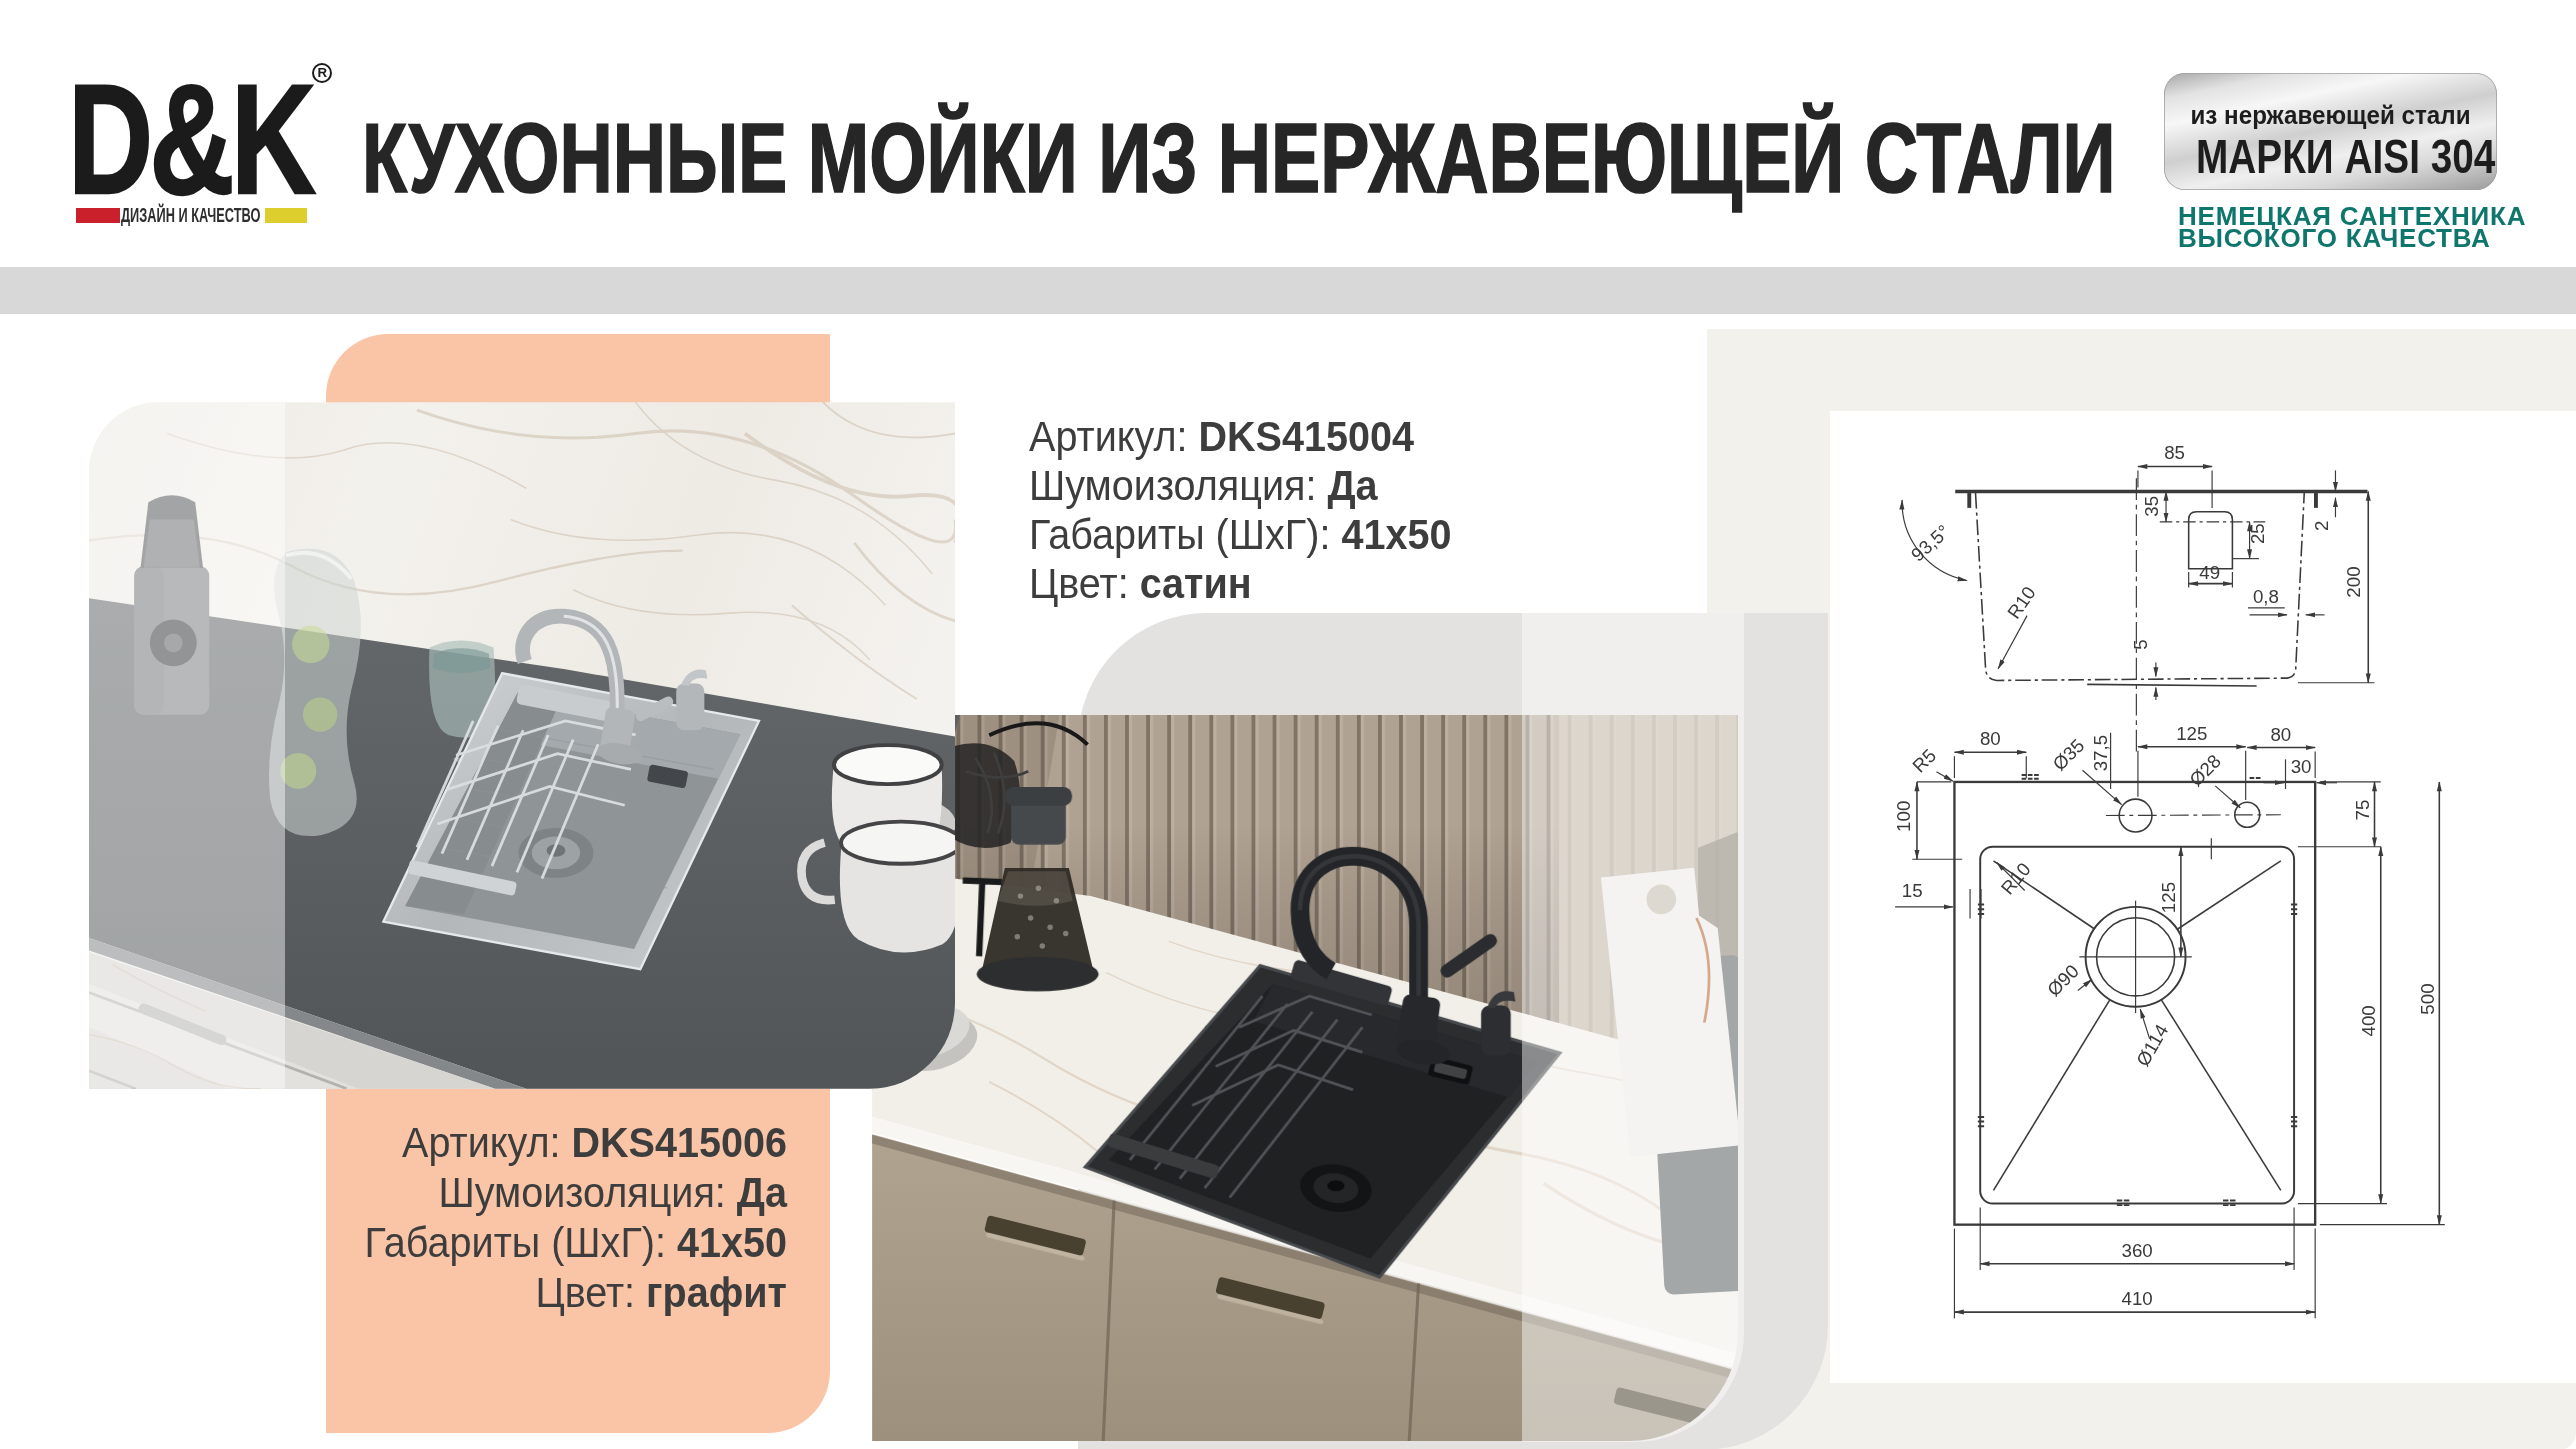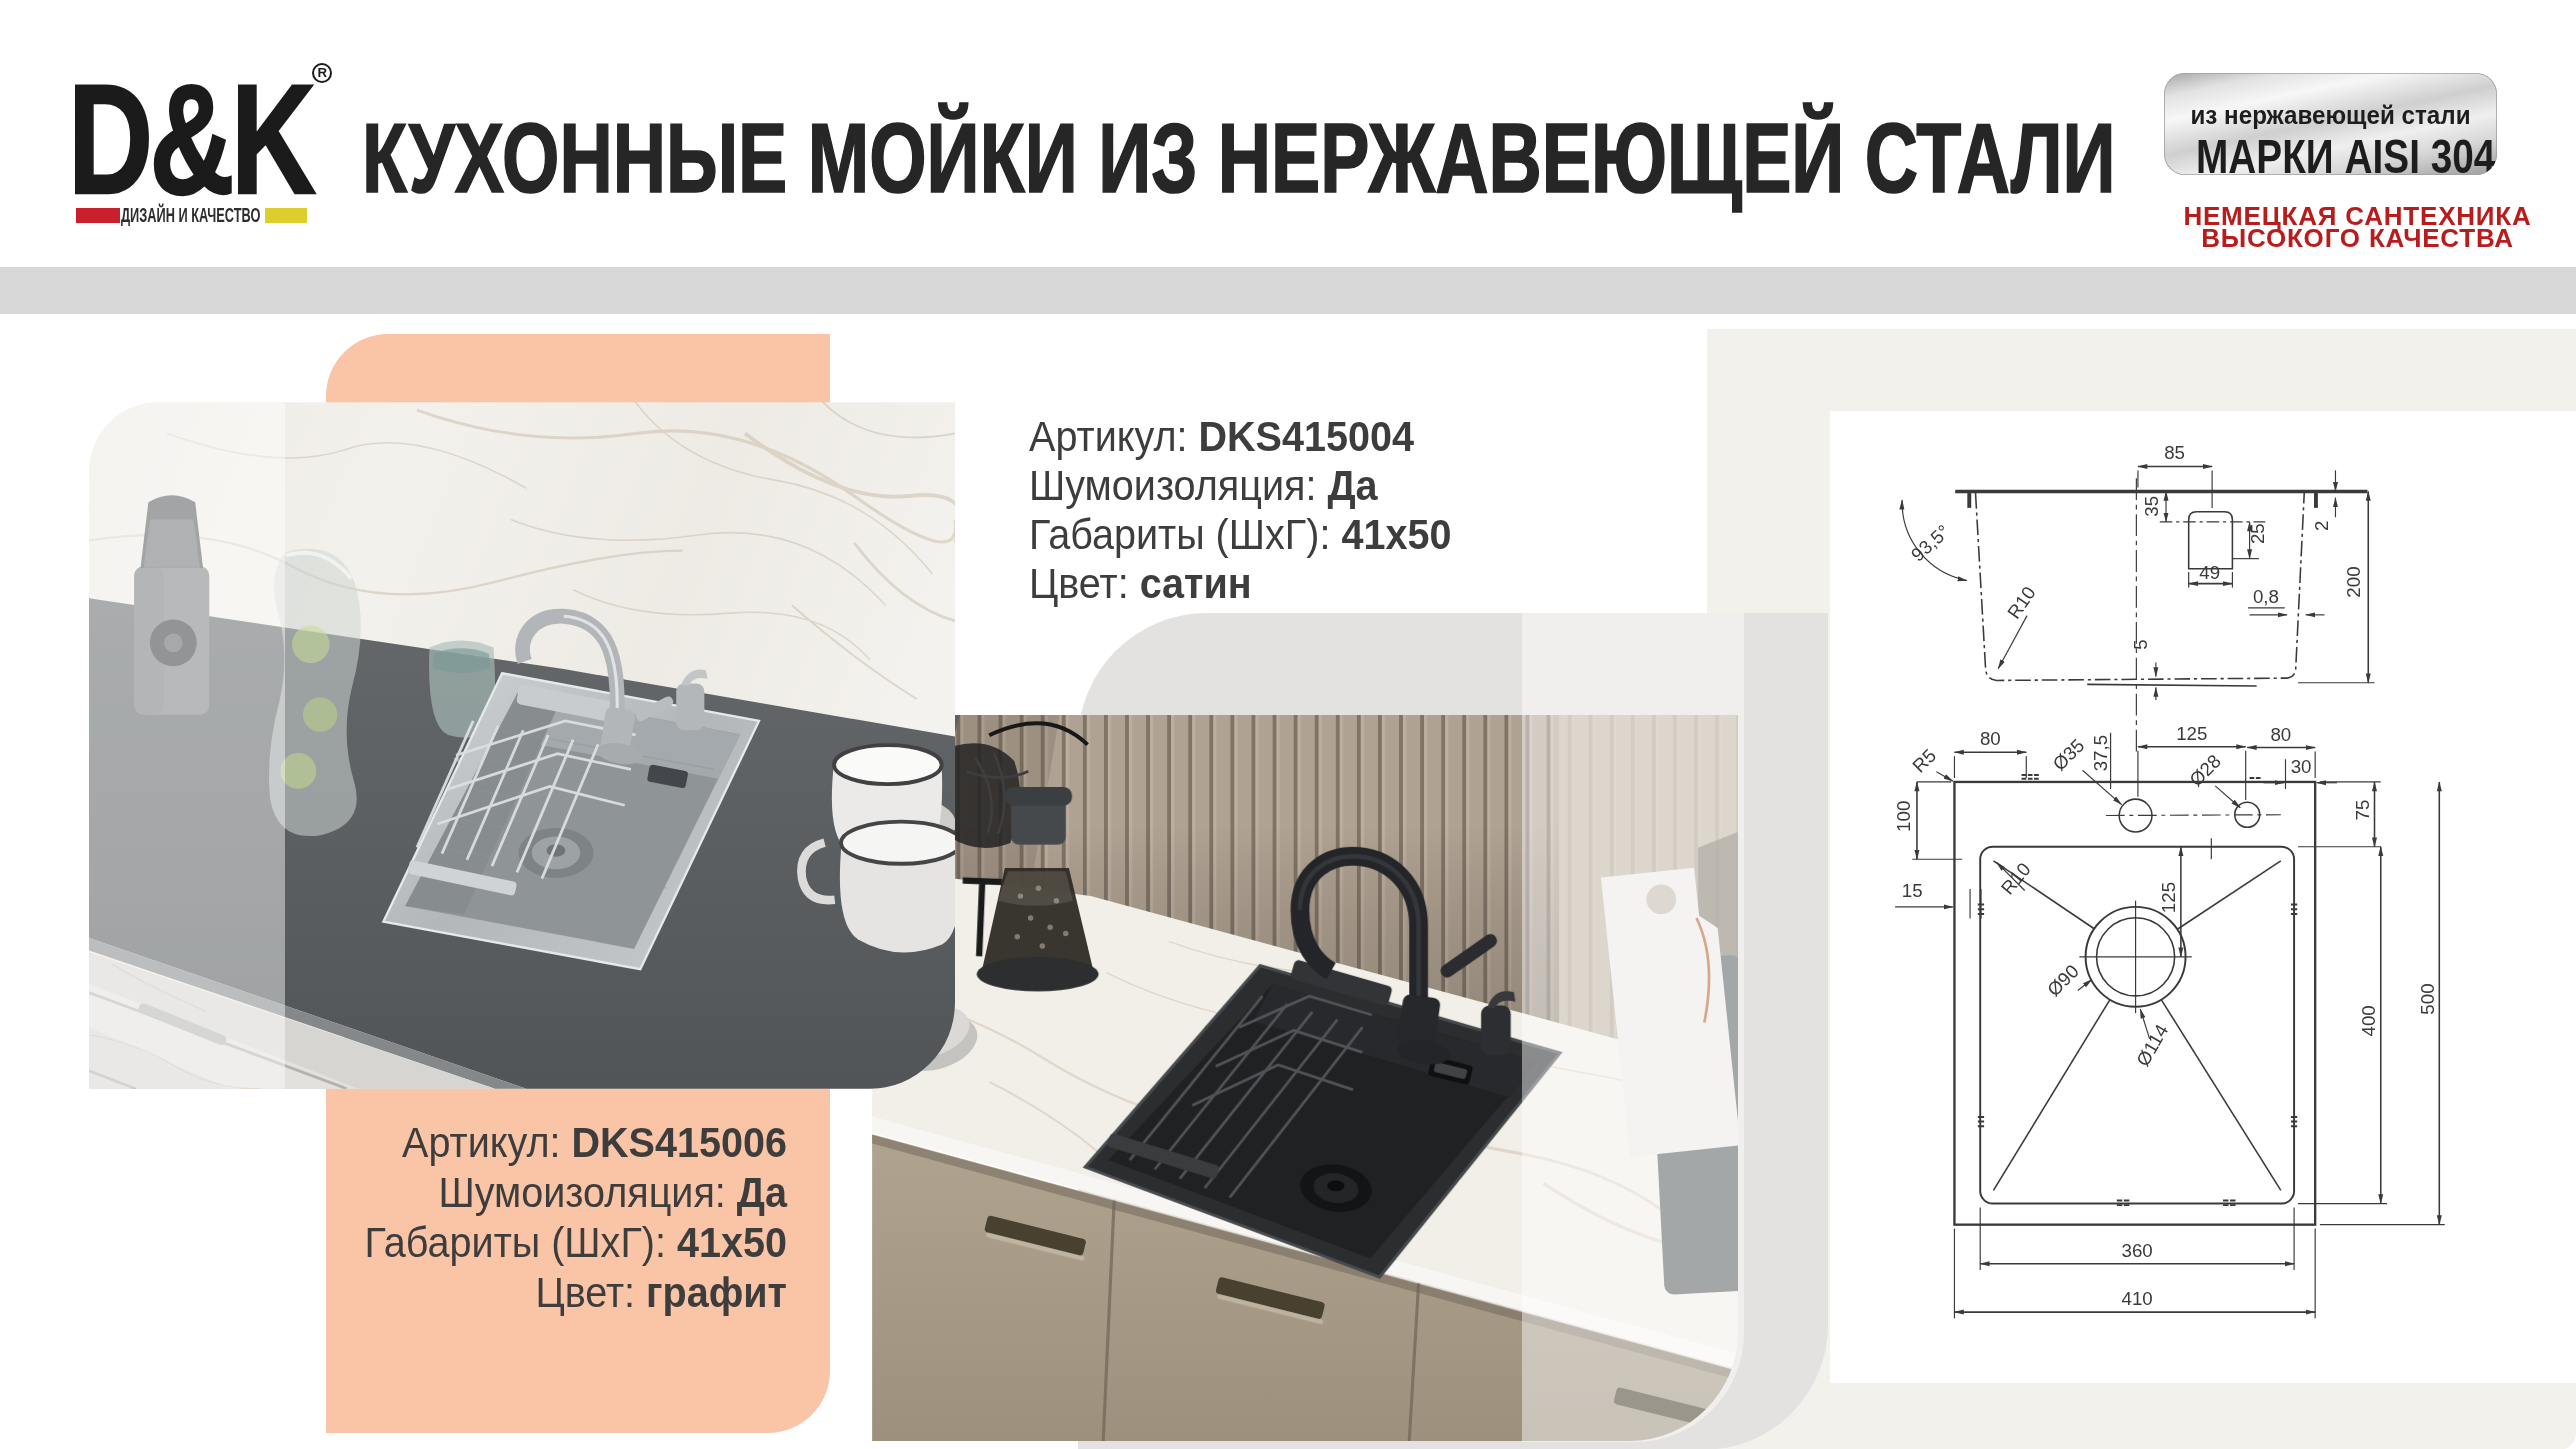--- a/index.html
+++ b/index.html
@@ -306,28 +306,28 @@
 <div class="abs" id="rsym" style="left:312px;top:63px;width:16.4px;height:16.4px;border:2.3px solid #1b1b1b;border-radius:50%;color:#1b1b1b;font-size:13.3px;font-weight:bold;text-align:center;line-height:16.4px;">R</div>
 
 <div class="abs" style="left:76px;top:208px;width:44px;height:15px;background:#c9202c;"></div>
 
 <div class="abs" id="tagline" style="left:121px;top:204px;font-size:20.3px;font-weight:bold;color:#2e2e2e;transform:scaleX(0.63);transform-origin:0 0;white-space:nowrap;">ДИЗАЙН И КАЧЕСТВО</div>
 
 <div class="abs" style="left:265px;top:208px;width:42px;height:15px;background:#ddce2e;"></div>
 
 <div class="abs" id="title" style="left:362px;top:108px;font-size:99px;font-weight:bold;color:#262626;line-height:99px;white-space:nowrap;transform:scaleX(0.745);transform-origin:0 0;-webkit-text-stroke:1.7px #262626;">КУХОННЫЕ МОЙКИ ИЗ НЕРЖАВЕЮЩЕЙ СТАЛИ</div>
 
-<div class="abs" id="badge" style="left:2164px;top:73px;width:333px;height:102px;border-radius:21px;
+<div class="abs" id="badge" style="left:2164px;top:73px;width:333px;height:117px;border-radius:21px;
  background:linear-gradient(168deg,#a6a6a6 0%,#e2e2e2 14%,#f7f7f7 28%,#cfcfcf 48%,#efefef 64%,#d8d8d8 78%,#9b9b9b 100%);box-shadow:inset 0 0 0 0.8px #a0a0a0;
  color:#1d1d1d;overflow:hidden;">
   <div class="abs" style="left:0;top:26.6px;width:333px;text-align:center;font-size:26px;font-weight:bold;white-space:nowrap;transform:scaleX(0.93);transform-origin:50% 0;">из нержавеющей стали</div>
   <div class="abs" style="left:0;top:56px;width:333px;text-align:center;font-size:48px;font-weight:bold;white-space:nowrap;transform:scaleX(0.808);transform-origin:50% 0;">МАРКИ AISI 304</div>
 </div>
 
-<div class="abs" id="badgesub" style="left:2178px;top:205px;width:359px;text-align:center;font-size:26px;font-weight:bold;color:#b91c1c;line-height:22px;letter-spacing:0.8px;transform:scaleX(1.0);transform-origin:50% 0;white-space:nowrap;">НЕМЕЦКАЯ САНТЕХНИКА<br>ВЫСОКОГО КАЧЕСТВА</div>
+<div class="abs" id="badgesub" style="left:2178px;top:205px;width:359px;text-align:left;font-size:26px;font-weight:bold;color:#0f766e;line-height:22px;letter-spacing:0.8px;transform:scaleX(1.0);transform-origin:50% 0;white-space:nowrap;">НЕМЕЦКАЯ САНТЕХНИКА<br>ВЫСОКОГО КАЧЕСТВА</div>
 
 <div class="abs" id="txt1" style="left:1029px;top:412px;font-size:43px;color:#3d3d3d;line-height:49px;white-space:nowrap;transform:scaleX(0.92);transform-origin:0 0;">
 Артикул: <b>DKS415004</b><br>
 Шумоизоляция: <b>Да</b><br>
 Габариты (ШхГ): <b>41х50</b><br>
 Цвет: <b>сатин</b>
 </div>
 
 <div class="abs" id="txt2" style="left:318px;top:1117px;width:469px;text-align:right;font-size:43px;color:#3d3d3d;line-height:50px;white-space:nowrap;transform:scaleX(0.92);transform-origin:100% 0;">
 Артикул: <b>DKS415006</b><br>

